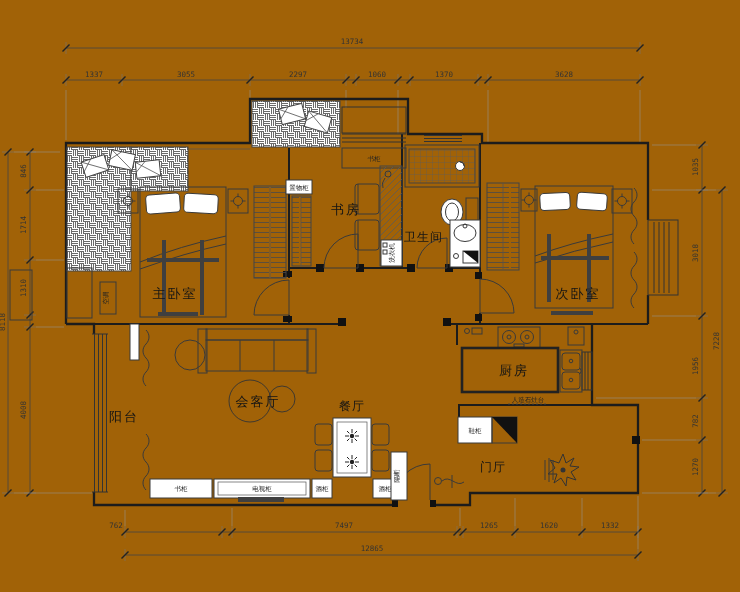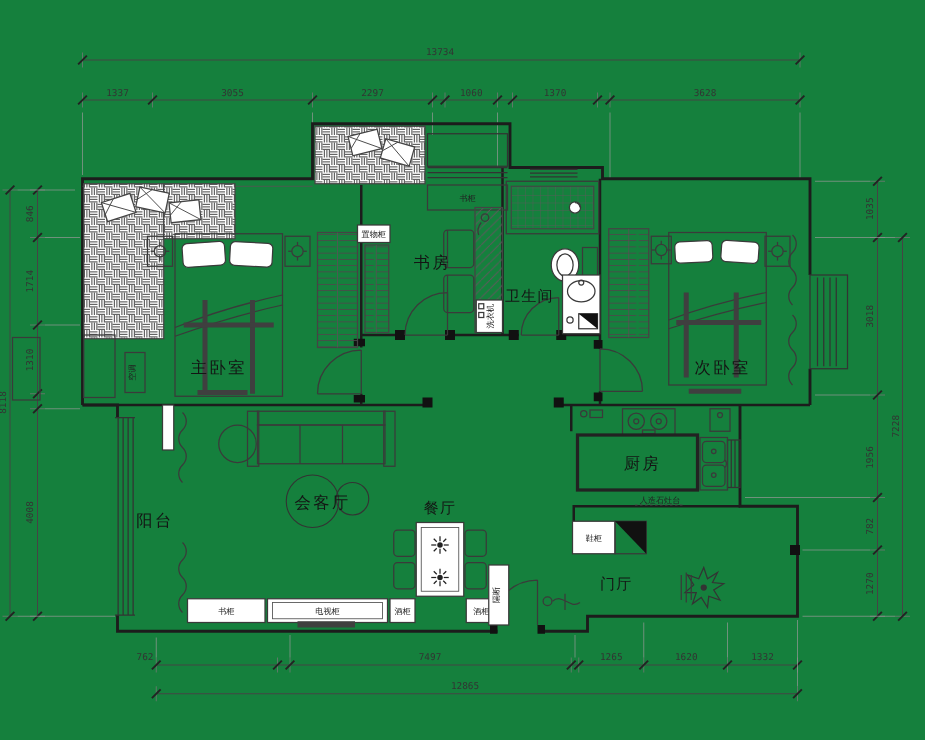--- a/index.html
+++ b/index.html
@@ -1,16 +1,16 @@
 <!DOCTYPE html>
 <html><head>
 <meta charset="utf-8">
 <style>
   html,body{margin:0;padding:0;background:#fff;}
-  #canvas{position:relative;width:740px;height:592px;background:#15803d;overflow:hidden;
+  #canvas{position:relative;width:740px;height:592px;background:#a16207;overflow:hidden;
           font-family:"DejaVu Sans","Liberation Sans",sans-serif;}
   svg{position:absolute;left:0;top:0;}
   .wall{stroke:#1c1c1c;stroke-width:2.3;fill:none;}
   .iwall{stroke:#1c1c1c;stroke-width:2;fill:none;}
   .fur{stroke:#3a3a3a;stroke-width:1;fill:none;}
   .furw{stroke:#3a3a3a;stroke-width:1;fill:#fff;}
   .thin{stroke:#555;stroke-width:.7;fill:none;}
   .dk{fill:#3f3f3f;stroke:none;}
   .blk{fill:#111;stroke:none;}
   .dimline{stroke:#444;stroke-width:.8;fill:none;}

